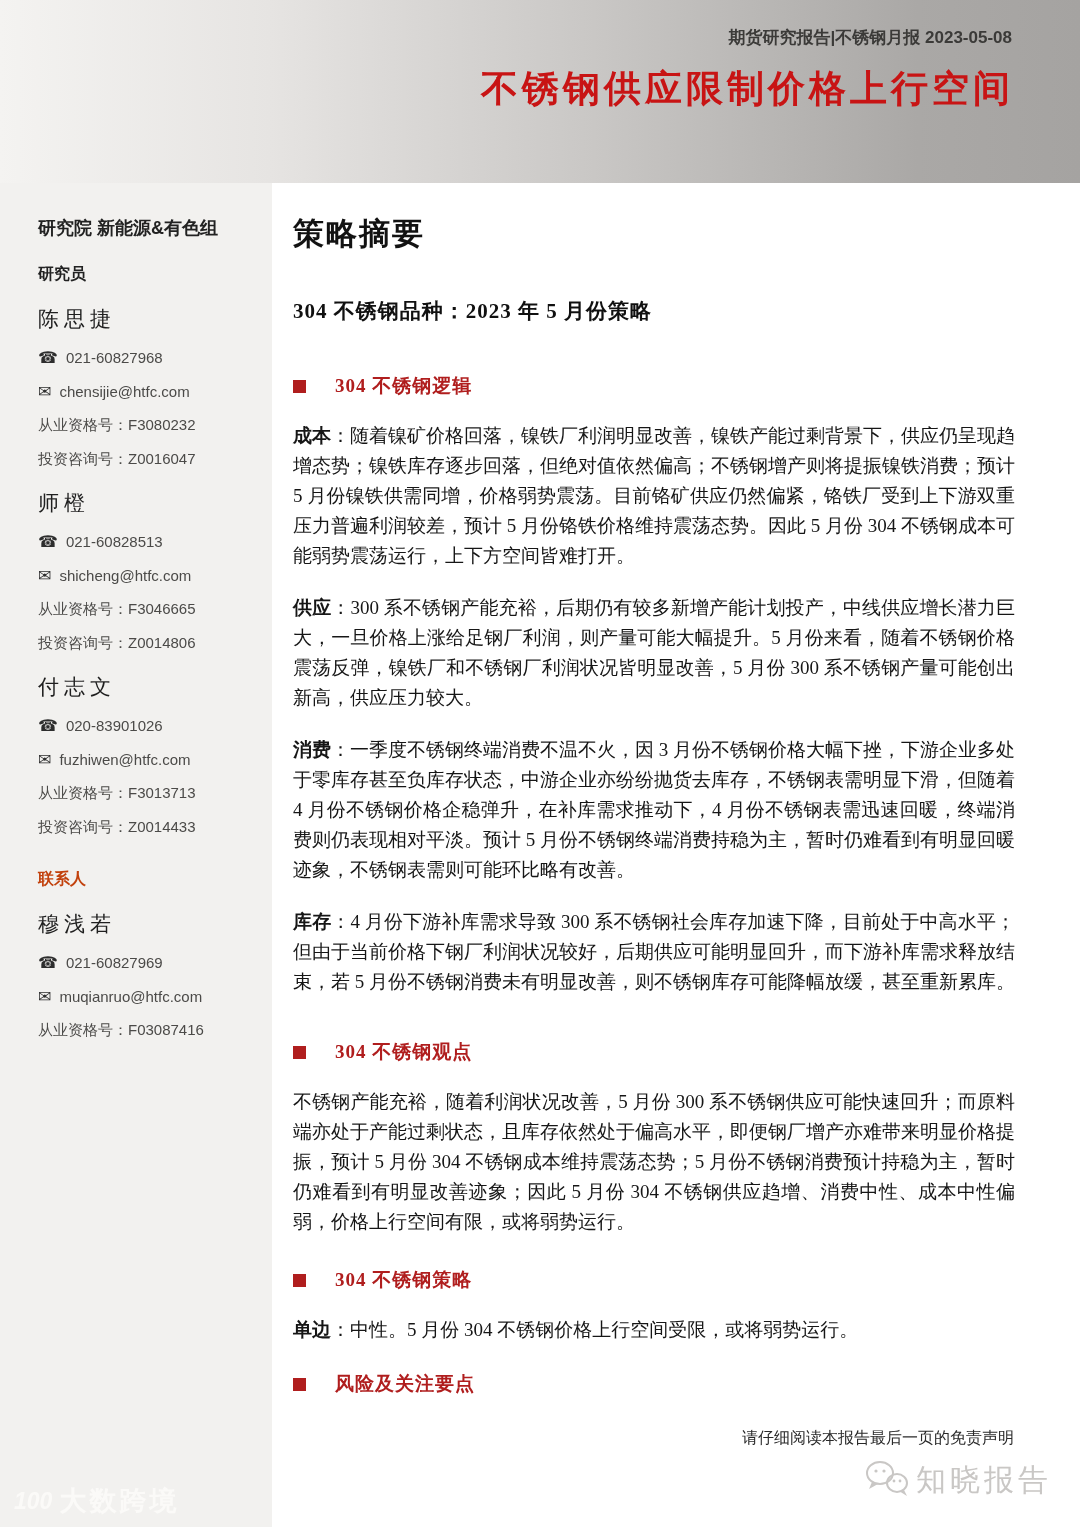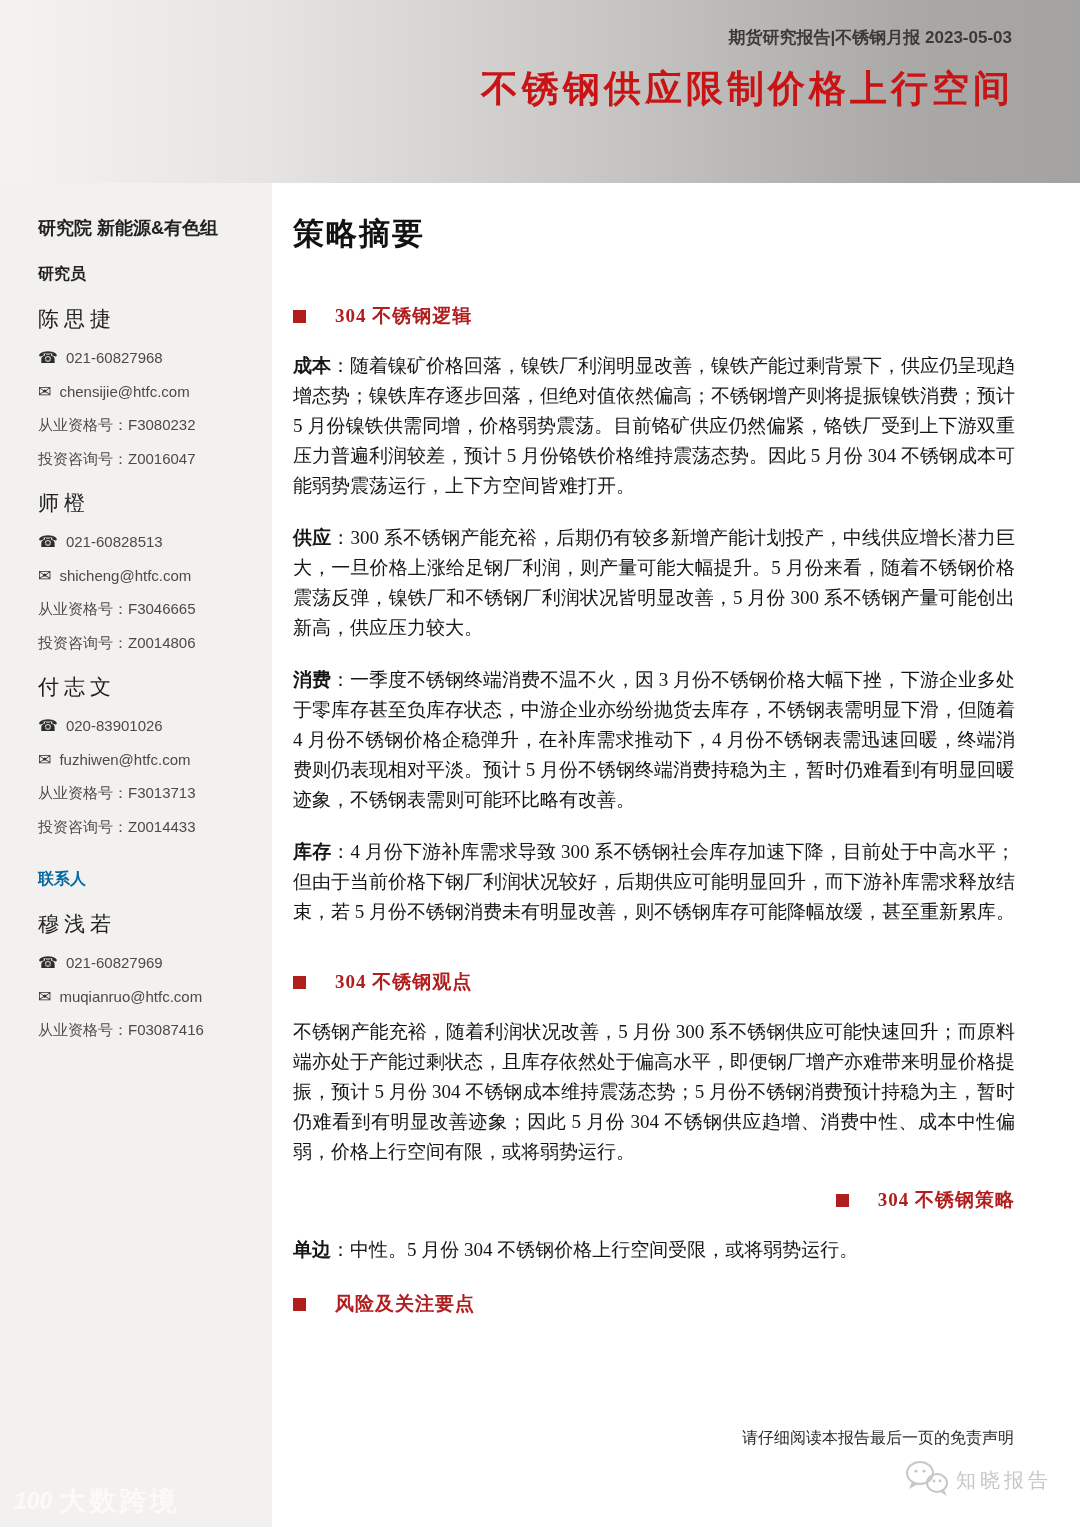--- a/index.html
+++ b/index.html
@@ -20,56 +20,56 @@
   
   .sidebar{position:absolute;top:183px;left:0;width:272px;height:1344px;background:#f2f1ef;
            padding:33px 14px 16px 38px;box-sizing:border-box;color:#3a3a3a;}
   .side-group{font-size:18px;font-weight:bold;color:#222;white-space:nowrap;}
   .side-role{margin-top:24px;font-size:16px;font-weight:bold;color:#222;}
   .side-name{margin-top:20px;font-size:21px;color:#1f1f1f;letter-spacing:5px;
              font-family:"Liberation Serif",serif;}
   .side-row{margin-top:15px;font-size:15px;color:#4b4a48;display:flex;align-items:center;gap:8px;
             white-space:nowrap;}
   .icn{font-size:16px;color:#2d2d2d;flex:none;}
-  .side-contact-label{margin-top:32px;font-size:16px;font-weight:bold;color:#0369a1;}
+  .side-contact-label{margin-top:32px;font-size:16px;font-weight:bold;color:#c2410c;}
   .side-qual{margin-top:86px;font-size:16px;font-weight:bold;color:#1d1d1d;line-height:29px;}
 
   
   .main{position:absolute;top:183px;left:293px;width:722px;}
   .h1{margin-top:30px;font-size:31px;font-weight:bold;color:#121212;letter-spacing:2px;}
   .h2{margin-top:42px;font-size:21px;font-weight:bold;color:#101010;
       font-family:"Liberation Serif",serif;letter-spacing:1px;}
   .sec{display:flex;align-items:center;}
   .sec .bullet{width:13px;height:13px;background:#b01e1e;margin-right:29px;flex:none;}
   .sec .sec-label{font-size:19px;font-weight:bold;color:#b01e1e;letter-spacing:1px;
                   font-family:"Liberation Serif",serif;}
   .sec1{margin-top:48px;}
   .sec2{margin-top:42px;}
-  .sec3{margin-top:20px;justify-content:flex-end;}
+  .sec3{margin-top:30px;}
   .sec4{margin-top:26px;}
   .para{margin-top:22px;font-size:19px;line-height:30px;color:#161616;text-align:justify;
         font-family:"Liberation Serif",serif;}
   .para .lead{font-weight:bold;}
 
   
   .disclaimer{position:absolute;right:66px;top:1428px;font-size:16px;color:#2a2a2a;}
   .wm-right{position:absolute;right:28px;top:1458px;display:flex;align-items:center;gap:6px;
             color:#c9c7c5;}
-  .wm-right .wm-text{font-size:20px;letter-spacing:4px;}
+  .wm-right .wm-text{font-size:30px;letter-spacing:4px;}
   .wm-left{position:absolute;left:14px;bottom:8px;display:flex;align-items:center;gap:7px;
            color:#fbfaf8;font-size:27px;font-weight:bold;letter-spacing:3px;}
   .wm-left .mark{font-size:23px;font-style:italic;letter-spacing:0;}
 </style>
 </head>
 <body>
 
 <div class="page">
 
   <div class="header">
-    <div class="header-meta">期货研究报告|不锈钢月报 2023-05-03</div>
+    <div class="header-meta">期货研究报告|不锈钢月报 2023-05-08</div>
     <div class="header-title">不锈钢供应限制价格上行空间</div>
   </div>
 
   <div class="sidebar">
     <div class="side-group">研究院 新能源&amp;有色组</div>
     <div class="side-role">研究员</div>
 
     <div class="side-name">陈思捷</div>
     <div class="side-row">
       <span class="icn">☎</span>
@@ -115,20 +115,21 @@
     <div class="side-row">
       <span class="icn">✉</span>
       <span>muqianruo@htfc.com</span>
     </div>
     <div class="side-row">从业资格号：F03087416</div>
 
   </div>
 
   <div class="main">
     <div class="h1">策略摘要</div>
+    <div class="h2">304 不锈钢品种：2023 年 5 月份策略</div>
 
     <div class="sec sec1">
       <span class="bullet"></span>
       <span class="sec-label">304 不锈钢逻辑</span>
     </div>
 
     <p class="para"><span class="lead">成本</span><span>：随着镍矿价格回落，镍铁厂利润明显改善，镍铁产能过剩背景下，供应仍呈现趋增态势；镍铁库存逐步回落，但绝对值依然偏高；不锈钢增产则将提振镍铁消费；预计 5 月份镍铁供需同增，价格弱势震荡。目前铬矿供应仍然偏紧，铬铁厂受到上下游双重压力普遍利润较差，预计 5 月份铬铁价格维持震荡态势。因此 5 月份 304 不锈钢成本可能弱势震荡运行，上下方空间皆难打开。</span></p>
 
     <p class="para"><span class="lead">供应</span><span>：300 系不锈钢产能充裕，后期仍有较多新增产能计划投产，中线供应增长潜力巨大，一旦价格上涨给足钢厂利润，则产量可能大幅提升。5 月份来看，随着不锈钢价格震荡反弹，镍铁厂和不锈钢厂利润状况皆明显改善，5 月份 300 系不锈钢产量可能创出新高，供应压力较大。</span></p>
 

